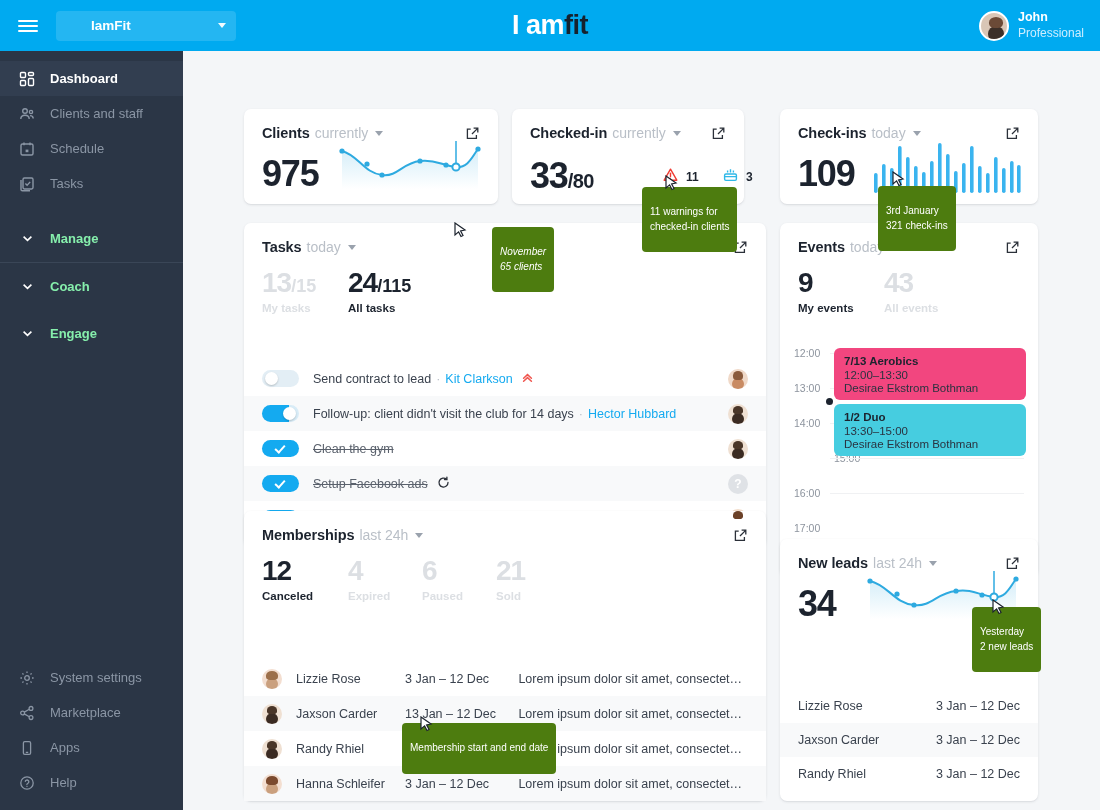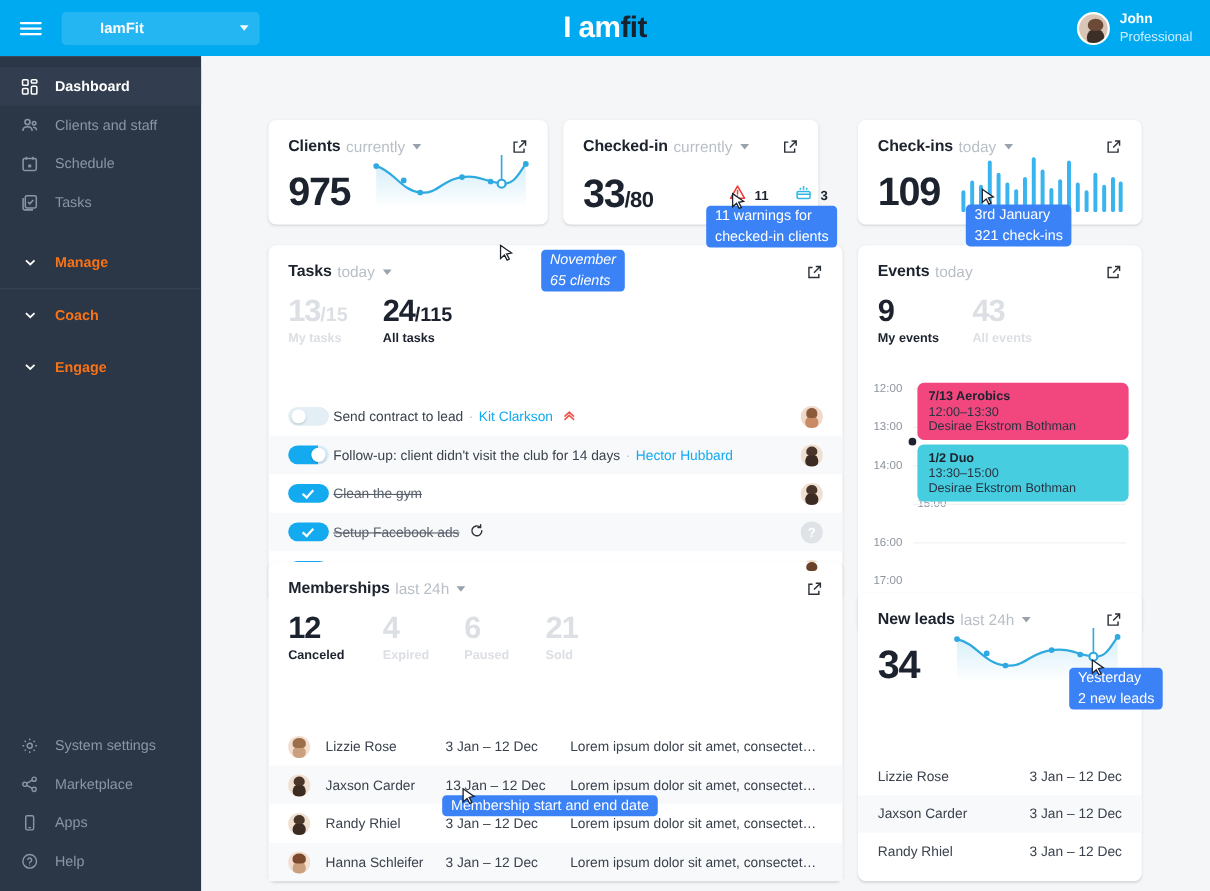--- a/index.html
+++ b/index.html
@@ -41,56 +41,56 @@
     background: #2b3646;
   }
   .nav-item {
     height: 35px; display: flex; align-items: center; gap: 14px;
     padding-left: 18px; color: #8b96a5; font-size: 13px; cursor: pointer;
   }
   .nav-item.active { background: #323e50; color: #fff; font-weight: 600; }
   .nav-item .ico { width: 18px; height: 18px; display:flex; align-items:center; justify-content:center; flex: 0 0 18px; }
   .nav-group {
     height: 47px; display: flex; align-items: center; gap: 14px;
-    padding-left: 18px; color: #f97316; font-size: 13px; font-weight: 600; cursor: pointer;
+    padding-left: 18px; color: #86efac; font-size: 13px; font-weight: 600; cursor: pointer;
   }
   .nav-group .chev { width: 18px; display:flex; align-items:center; justify-content:center; }
   .nav-sep { height: 1px; background: #3a4657; margin: 0; }
   .sidebar-bottom { position: absolute; bottom: 10px; left: 0; width: 183px; }
   .sidebar-bottom .nav-item { height: 35px; }
   
   .main { position: absolute; top: 51px; left: 183px; width: 917px; height: 759px; background: #f4f6f8; }
   .card { position: absolute; background: #fff; border-radius: 7px; box-shadow: 0 1px 3px rgba(30,40,60,.09), 0 1px 1px rgba(30,40,60,.05); }
   .card-head { display: flex; align-items: center; padding: 16px 18px 0 18px; }
   .card-title { font-size: 14.5px; font-weight: 700; color: #1c232e; letter-spacing: -.1px; }
   .card-sub { font-size: 14px; color: #b9bfc7; margin-left: 5px; font-weight: 400; }
   .caret-g { width: 0; height: 0; border-left: 4px solid transparent; border-right: 4px solid transparent; border-top: 5px solid #9aa2ad; margin-left: 7px; cursor: pointer; }
   .ext { margin-left: auto; cursor: pointer; width: 15px; height: 15px; }
   
   .kpi-num { font-size: 36px; font-weight: 700; color: #1c232e; letter-spacing: -1.2px; }
   .kpi-den { font-size: 20px; font-weight: 600; color: #1c232e; letter-spacing: -.5px; }
   .tooltip {
-    position: absolute; background: #3b82f6; color: #fff; border-radius: 4px;
-    font-size: 13px; line-height: 1.45; padding: 0 8px; white-space: nowrap; z-index: 40;
+    position: absolute; background: #4d7c0f; color: #fff; border-radius: 4px;
+    font-size: 10px; line-height: 1.45; padding: 18px 8px; white-space: nowrap; z-index: 40;
   }
   .cursor { position: absolute; width: 13px; height: 16px; z-index: 45; }
   
   .stat-num { font-size: 28px; font-weight: 700; color: #1c232e; letter-spacing: -1px; }
   .stat-den { font-size: 18px; font-weight: 600; color: #1c232e; }
   .stat-lbl { font-size: 11.5px; font-weight: 700; color: #1c232e; margin-top: 3px; }
   .muted .stat-num, .muted .stat-den, .muted .stat-lbl { color: #dcdfe3; }
   .task-row { height: 35px; display: flex; align-items: center; padding: 0 18px; font-size: 12.5px; color: #3a424e; }
   .task-row.alt { background: #f8f9fa; }
   .toggle { width: 37px; height: 17px; border-radius: 9px; background: #e3eef5; position: relative; flex: 0 0 37px; cursor: pointer; }
   .toggle .knob { position: absolute; top: 2px; left: 3px; width: 13px; height: 13px; border-radius: 50%; background: #fff; box-shadow: 0 1px 2px rgba(0,0,0,.2); }
   .toggle.on { background: linear-gradient(90deg,#14aaf0 0%,#14aaf0 72%,#d8ecf7 72%); }
   .toggle.on .knob { left: 21px; }
   .toggle.done { background: #14aaf0; }
   .toggle .tick { position: absolute; left: 15px; top: 3px; width: 6px; height: 10px; border: solid #fff; border-width: 0 2px 2px 0; transform: rotate(42deg); }
-  .task-txt { margin-left: 4px; }
+  .task-txt { margin-left: 14px; }
   .task-txt.struck { text-decoration: line-through; color: #5a616c; }
   .task-link { color: #14aaf0; }
   .dot-sep { color: #b9bfc7; margin: 0 5px; }
   .row-ava { margin-left: auto; width: 20px; height: 20px; border-radius: 50%; overflow: hidden; position: relative; background: #efe3da; }
   .row-ava.q { background: #dfe2e6; display:flex; align-items:center; justify-content:center; color:#fff; font-size:12px; font-weight:700; }
   
   .ev-time { font-size: 10.5px; color: #8d949e; width: 34px; }
   .ev-line { position: absolute; left: 36px; right: 0; height: 1px; background: #f0f1f3; }
   .ev-block { position: absolute; border-radius: 6px; padding: 7px 10px; }
   .ev-ttl { font-size: 11.5px; font-weight: 700; color: #1c232e; }

